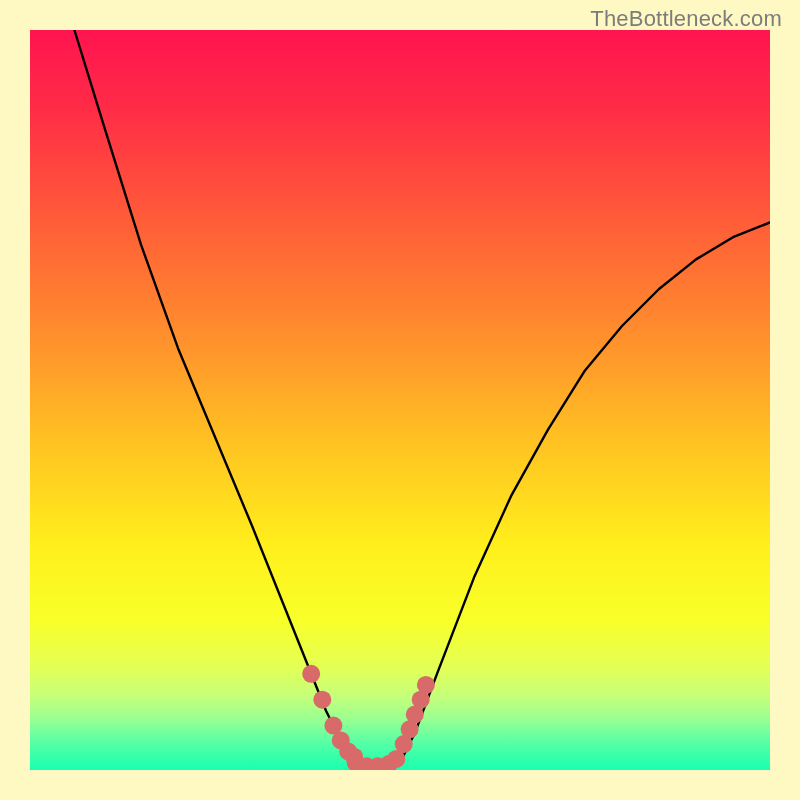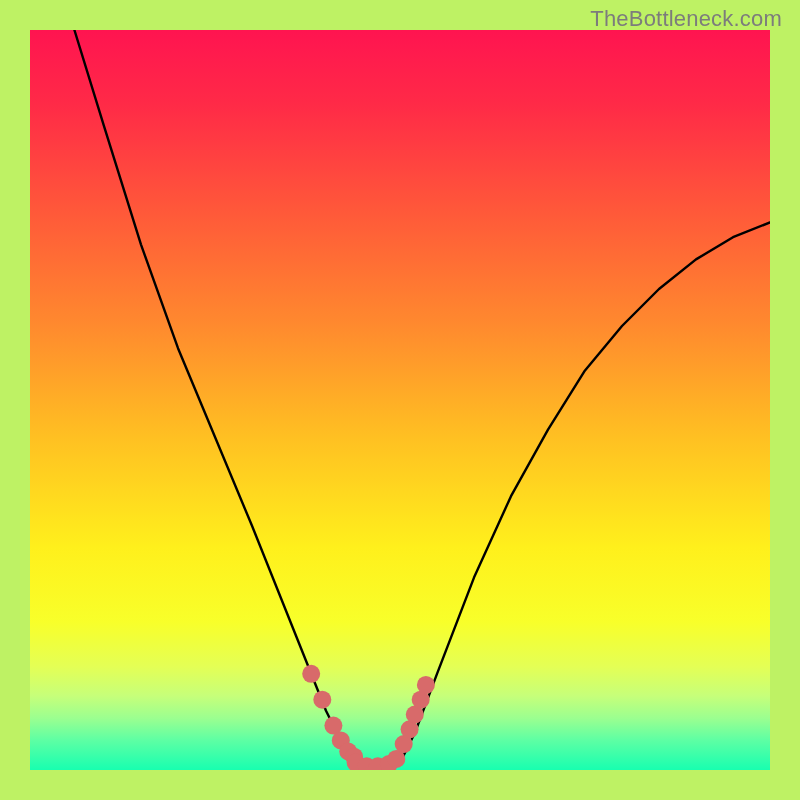--- a/index.html
+++ b/index.html
@@ -7,21 +7,21 @@
     padding: 0;
     width: 800px;
     height: 800px;
     overflow: hidden;
     background: #000;
     font-family: Arial, Helvetica, sans-serif;
   }
   .frame {
     position: absolute;
     inset: 0;
-    background: #bef264;
+    background: #fef9c3;
   }
   .plot {
     position: absolute;
     left: 30px;
     top: 30px;
     width: 740px;
     height: 740px;
     overflow: hidden;
   }
   .gradient {

